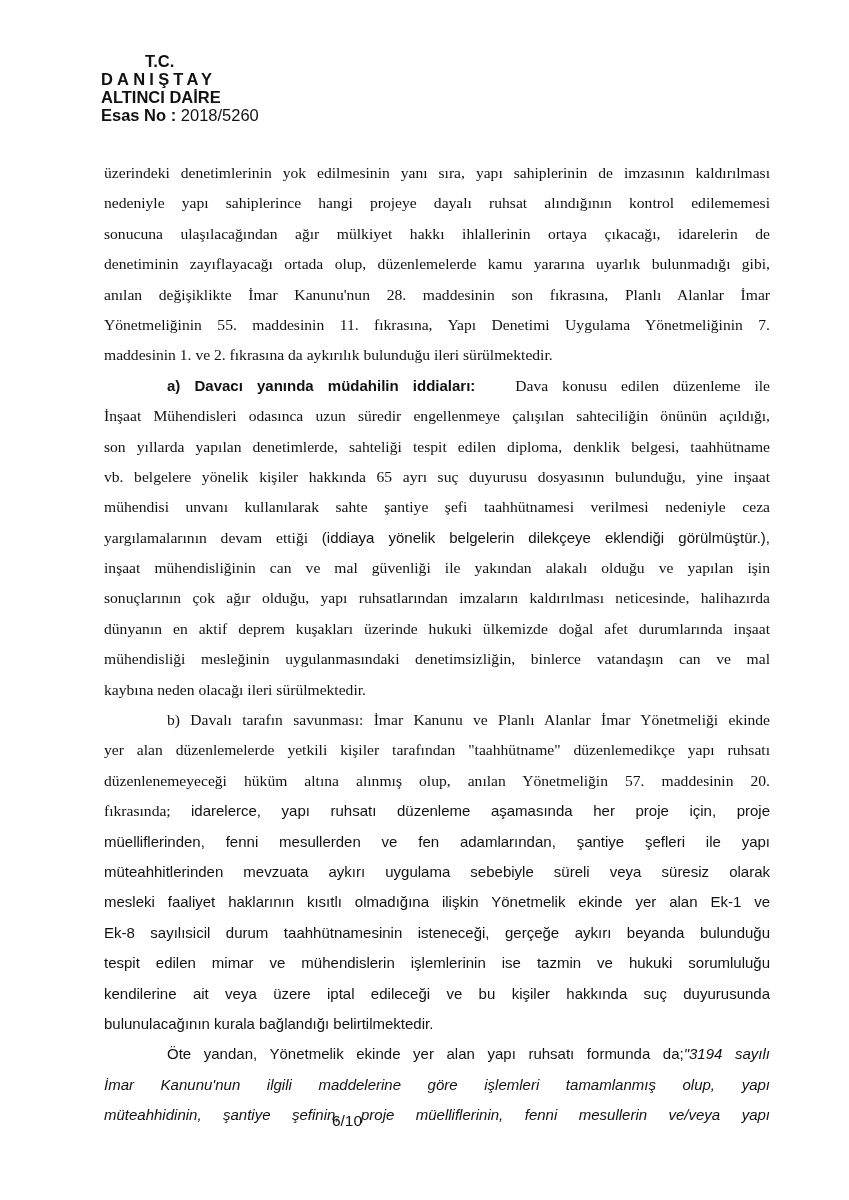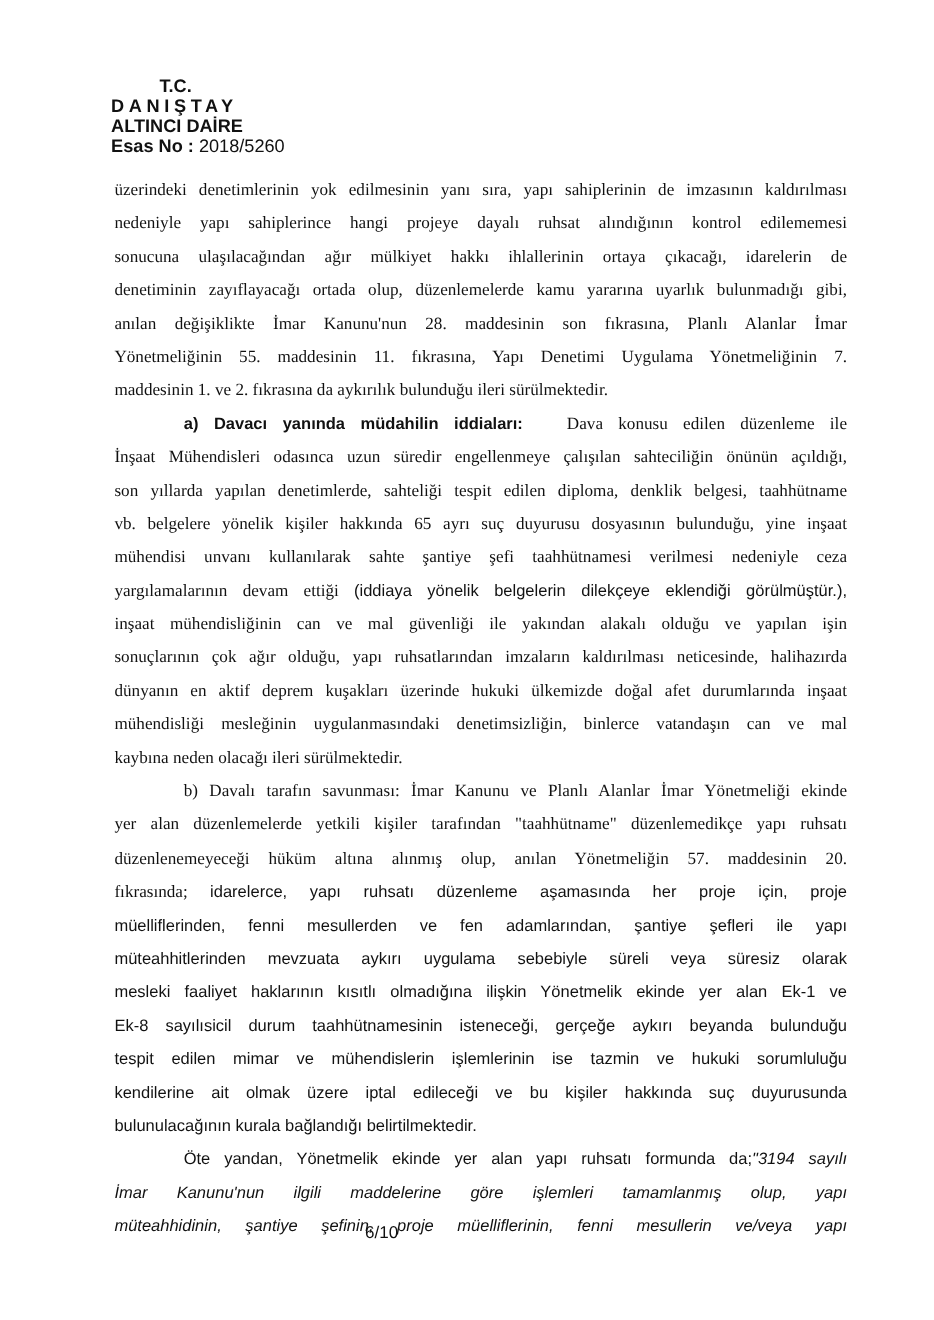--- a/index.html
+++ b/index.html
@@ -1,18 +1,18 @@
 <!DOCTYPE html>
 <html><head>
 <meta charset="utf-8">
 <style>
   html, body { margin: 0; padding: 0; background: #ffffff; }
   body { width: 849px; height: 1200px; position: relative; overflow: hidden; color: #111; }
   .header { position: absolute; left: 101px; top: 52px; font-family: "Liberation Sans", sans-serif; font-weight: bold; font-size: 16.5px; line-height: 18px; color: #111; }
-  .header .tc { padding-left: 44px; margin-top: 18px; }
+  .header .tc { padding-left: 44px; }
   .header .court { letter-spacing: 4.2px; }
   .header .esas-val { font-weight: normal; }
   .body { position: absolute; left: 104px; top: 158px; width: 666px; }
   .ln { font-family: "Liberation Serif", serif; font-size: 15.6px; height: 30.4px; line-height: 30.4px; white-space: nowrap; text-align: justify; text-align-last: justify; overflow: visible; }
   .ln.last { text-align-last: left; }
   .ln.indent { padding-left: 63px; }
   .sans { font-family: "Liberation Sans", sans-serif; font-size: 15px; }
   .bold { font-weight: bold; }
   .ital { font-style: italic; }
   .footer { position: absolute; left: 0; width: 694px; top: 1112px; text-align: center; font-family: "Liberation Sans", sans-serif; font-size: 15.5px; }
@@ -56,21 +56,21 @@
   <div>
     <div class="ln indent" style="white-space: normal;">b) Davalı tarafın savunması: İmar Kanunu ve Planlı Alanlar İmar Yönetmeliği ekinde</div>
     <div class="ln" style="white-space: normal;">yer alan düzenlemelerde yetkili kişiler tarafından "taahhütname" düzenlemedikçe yapı ruhsatı</div>
     <div class="ln" style="white-space: normal;">düzenlenemeyeceği hüküm altına alınmış olup, anılan Yönetmeliğin 57. maddesinin 20.</div>
     <div class="ln" style="white-space: normal;"><span>fıkrasında; </span><span class="sans">idarelerce, yapı ruhsatı düzenleme aşamasında her proje için, proje</span></div>
     <div class="ln sans" style="white-space: normal;">müelliflerinden, fenni mesullerden ve fen adamlarından, şantiye şefleri ile yapı</div>
     <div class="ln sans" style="white-space: normal;">müteahhitlerinden mevzuata aykırı uygulama sebebiyle süreli veya süresiz olarak</div>
     <div class="ln sans" style="white-space: normal;">mesleki faaliyet haklarının kısıtlı olmadığına ilişkin Yönetmelik ekinde yer alan Ek-1 ve</div>
     <div class="ln sans" style="white-space: normal;">Ek-8 sayılısicil durum taahhütnamesinin isteneceği, gerçeğe aykırı beyanda bulunduğu</div>
     <div class="ln sans" style="white-space: normal;">tespit edilen mimar ve mühendislerin işlemlerinin ise tazmin ve hukuki sorumluluğu</div>
-    <div class="ln sans" style="white-space: normal;">kendilerine ait olmak üzere iptal edileceği ve bu kişiler hakkında suç duyurusunda</div>
+    <div class="ln sans" style="white-space: normal;">kendilerine ait veya üzere iptal edileceği ve bu kişiler hakkında suç duyurusunda</div>
     <div class="ln sans last" style="white-space: normal;">bulunulacağının kurala bağlandığı belirtilmektedir.</div>
   </div>
 
   <div>
     <div class="ln indent sans" style="white-space: normal;"><span>Öte yandan, Yönetmelik ekinde yer alan yapı ruhsatı formunda da;</span><span class="ital">"3194 sayılı</span></div>
     <div class="ln sans ital" style="white-space: normal;">İmar Kanunu'nun ilgili maddelerine göre işlemleri tamamlanmış olup, yapı</div>
     <div class="ln sans ital" style="white-space: normal;">müteahhidinin, şantiye şefinin, proje müelliflerinin, fenni mesullerin ve/veya yapı</div>
   </div>
 </div>
 

